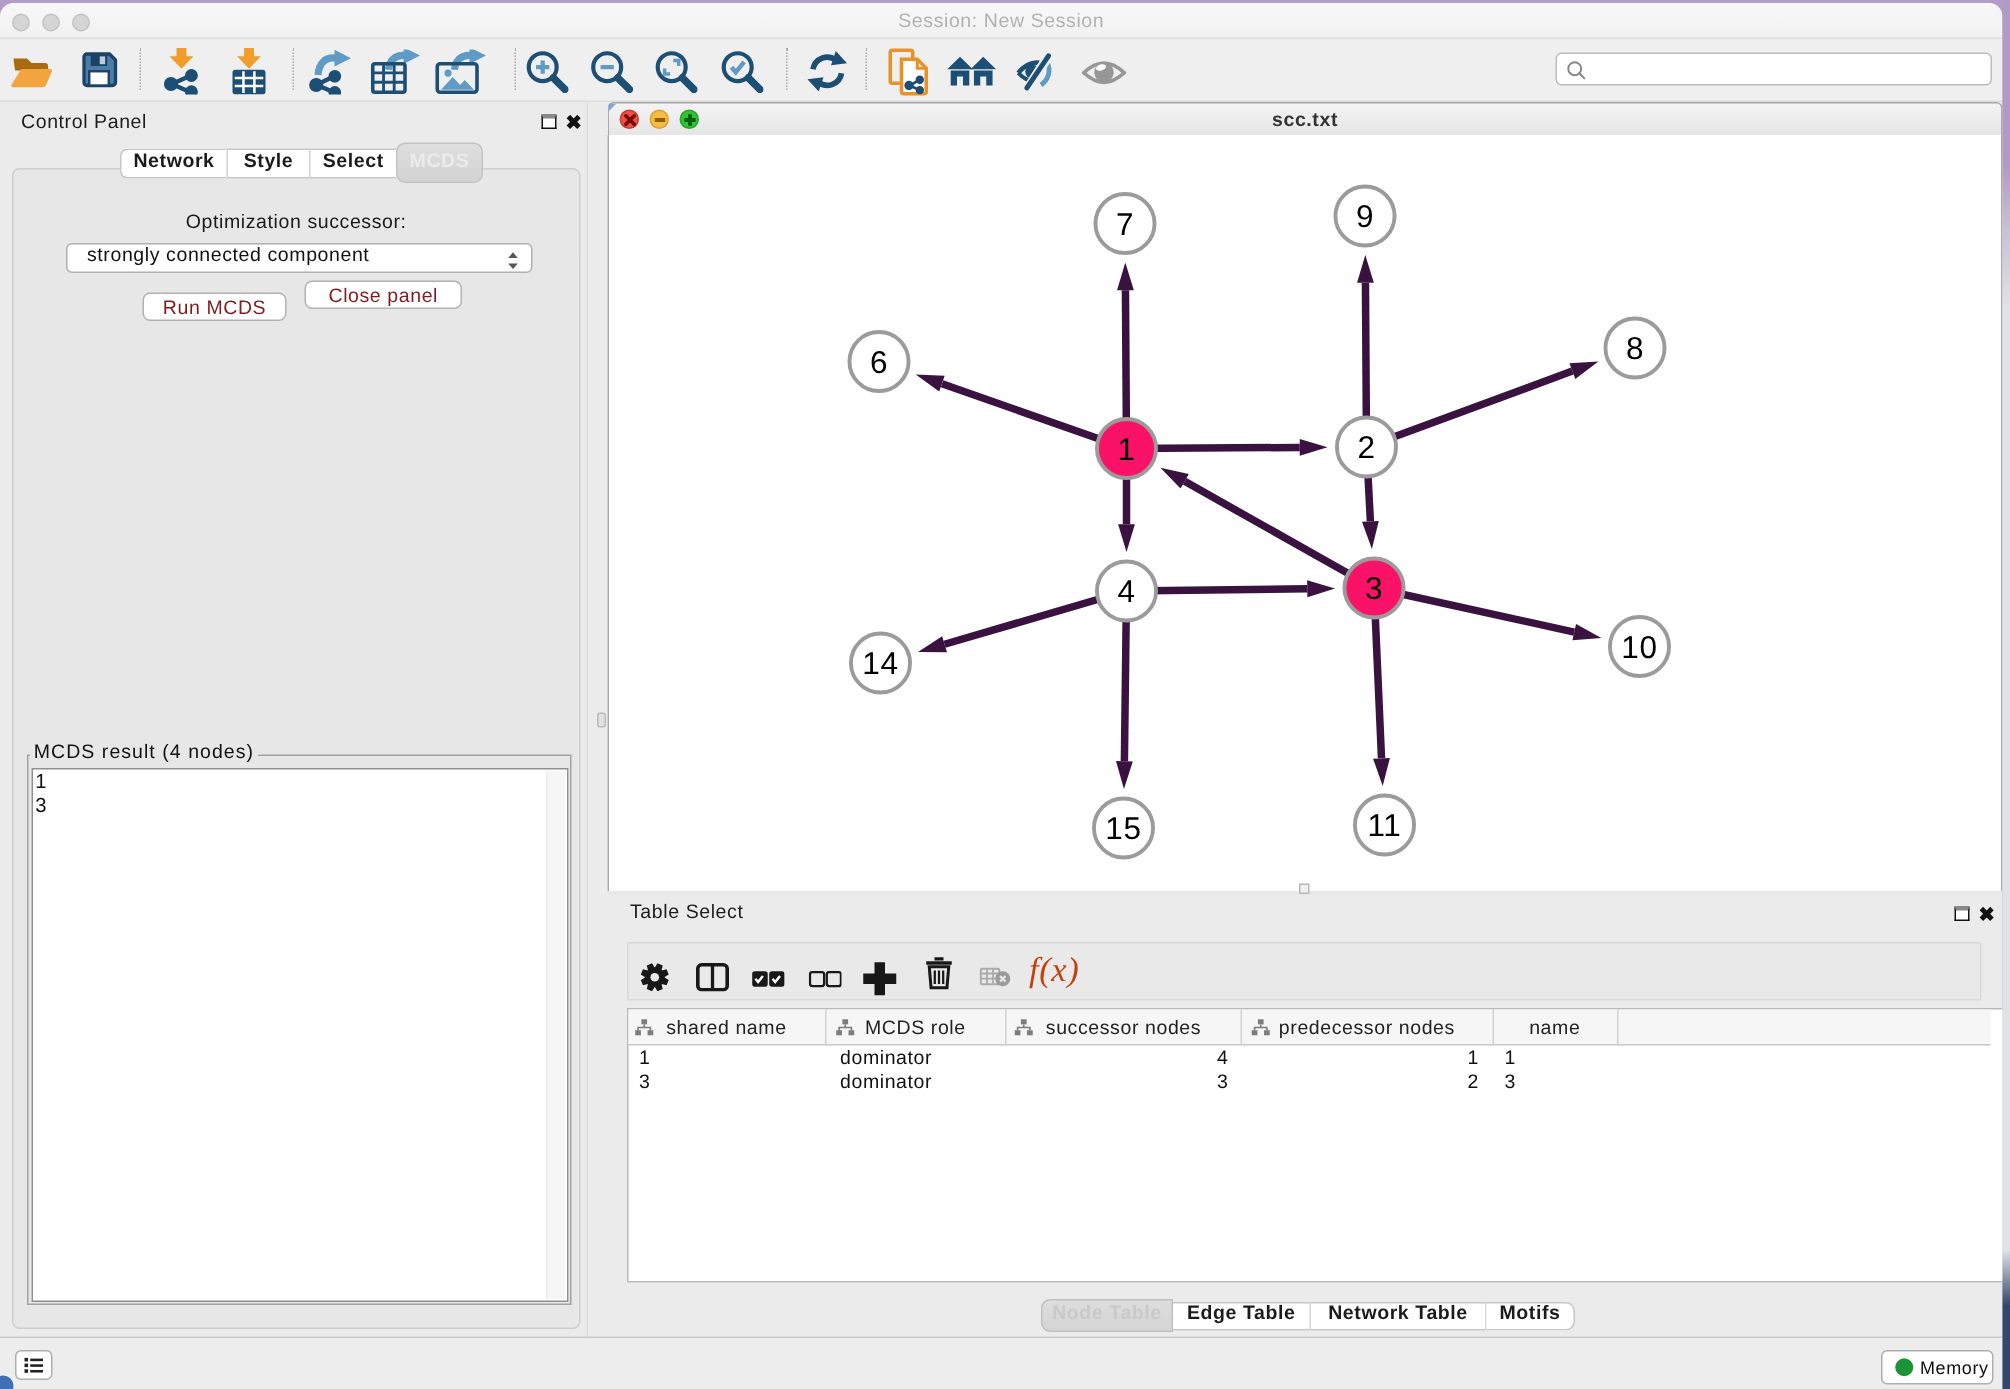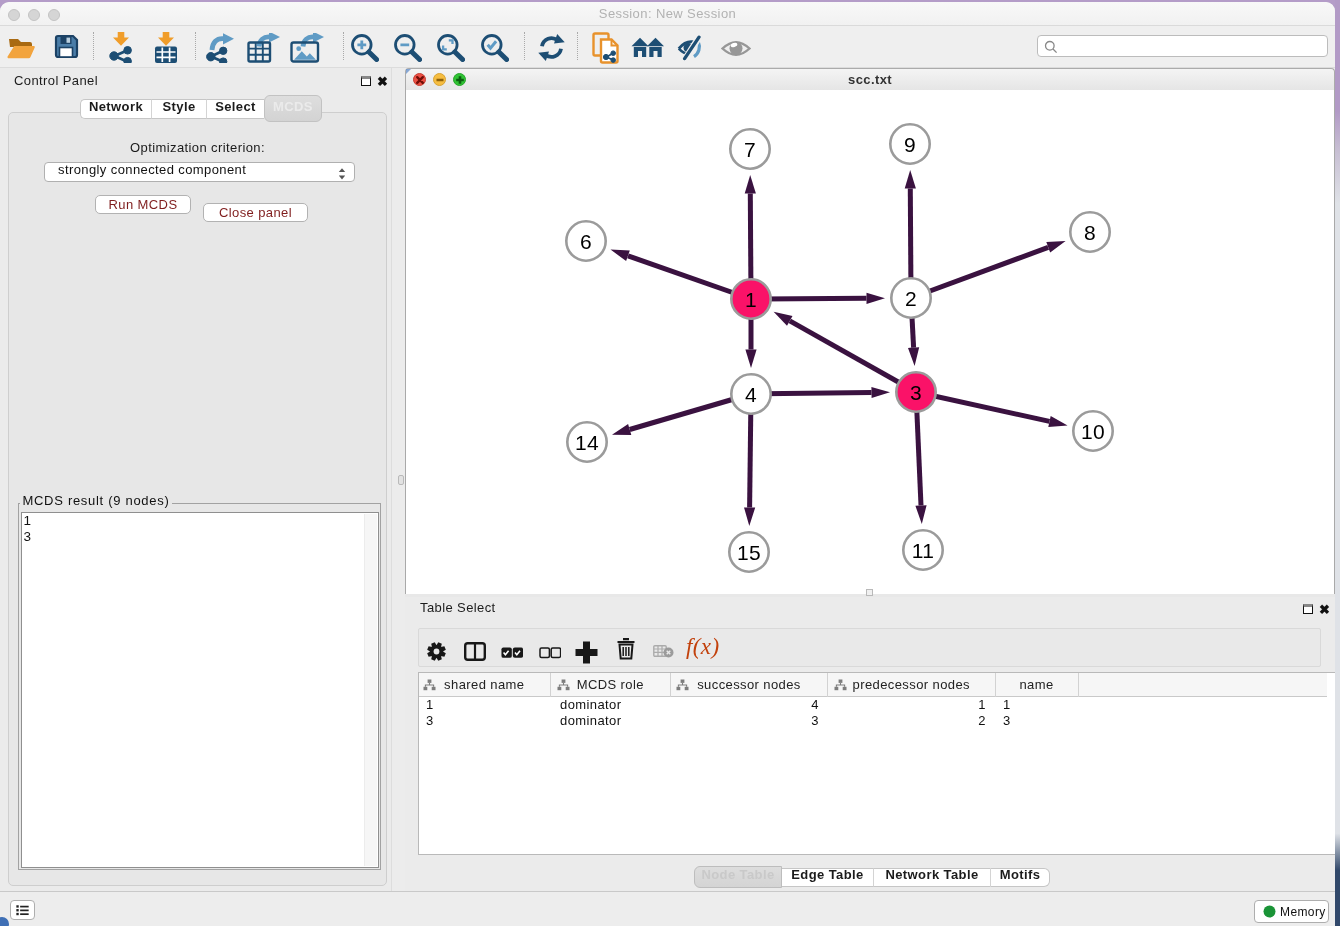--- a/index.html
+++ b/index.html
@@ -192,33 +192,33 @@
         </svg>
       </div>
     </div>
 
 <div id="cpanel">
   <div id="cp-title">Control Panel</div>
   <div class="floatb" style="left:361px;top:8px;"></div>
   <div class="closeb" style="left:377px;top:9px;">✖</div>
   <div id="cp-content">
     <div style="position:absolute;left:0;top:0;width:100%;text-align:center;">
-      <div style="margin-top:27px;font-size:13px;color:#1a1a1a;">Optimization criterion:</div>
+      <div style="margin-top:27px;font-size:13px;color:#1a1a1a;">Optimization successor:</div>
     </div>
     <div style="position:absolute;left:35px;top:49px;width:311px;height:20px;background:#fff;border:1px solid #b0b0b0;border-radius:4px;">
       <span style="position:absolute;left:13px;top:-1px;font-size:13px;color:#111;">strongly connected component</span>
       <svg width="10" height="14" viewBox="0 0 10 14" style="position:absolute;right:7px;top:3.5px;">
         <path d="M1.8 5 L5 1.2 L8.2 5 Z" fill="#555"></path>
         <path d="M1.8 8.6 L5 12.4 L8.2 8.6 Z" fill="#555"></path>
       </svg>
     </div>
     <div class="btn" style="left:86px;top:82px;width:96px;height:19px;line-height:18px;">Run MCDS</div>
-    <div class="btn" style="left:194px;top:90px;width:105px;height:19px;line-height:18px;">Close panel</div>
+    <div class="btn" style="left:194px;top:74px;width:105px;height:19px;line-height:18px;">Close panel</div>
     <div id="grpbox">
-      <div id="grplabel">MCDS result (9 nodes)</div>
+      <div id="grplabel">MCDS result (4 nodes)</div>
       <div id="mcdswhite">
         <div style="position:absolute;left:1.5px;top:0px;font-size:13.5px;line-height:16px;color:#111;">1<br>3</div>
         <div id="mcdstrack"></div>
       </div>
     </div>
   </div>
   <div class="seg" style="left:80px;top:31px;width:71px;border-left:1px solid #c6c6c6;border-radius:5px 0 0 5px;">Network</div>
   <div class="seg" style="left:151px;top:31px;width:55px;border-left:1px solid #d4d4d4;">Style</div>
   <div class="seg" style="left:206px;top:31px;width:58px;border-left:1px solid #d4d4d4;">Select</div>
   <div class="seg" style="left:264px;top:27px;width:58px;height:27px;line-height:22px;background:linear-gradient(#dedede,#d3d3d3);border:1px solid #c2c2c2;border-radius:6px;color:#ebebeb;">MCDS</div>

